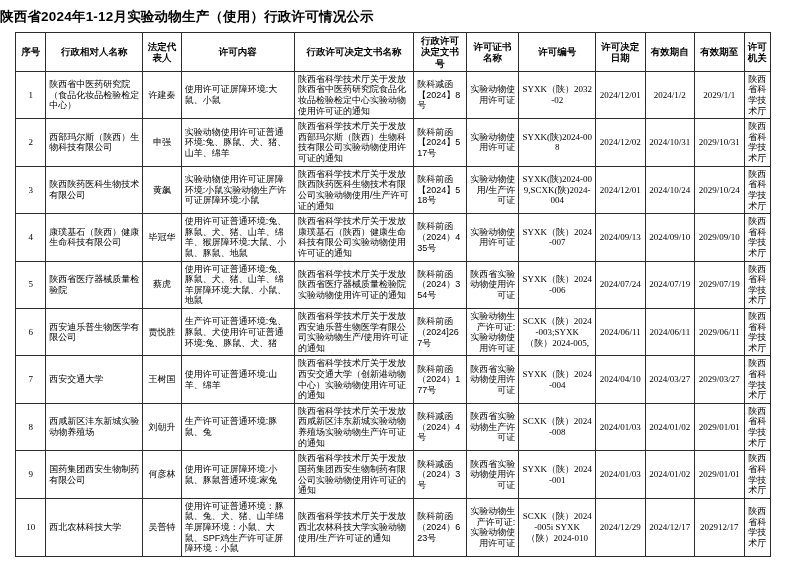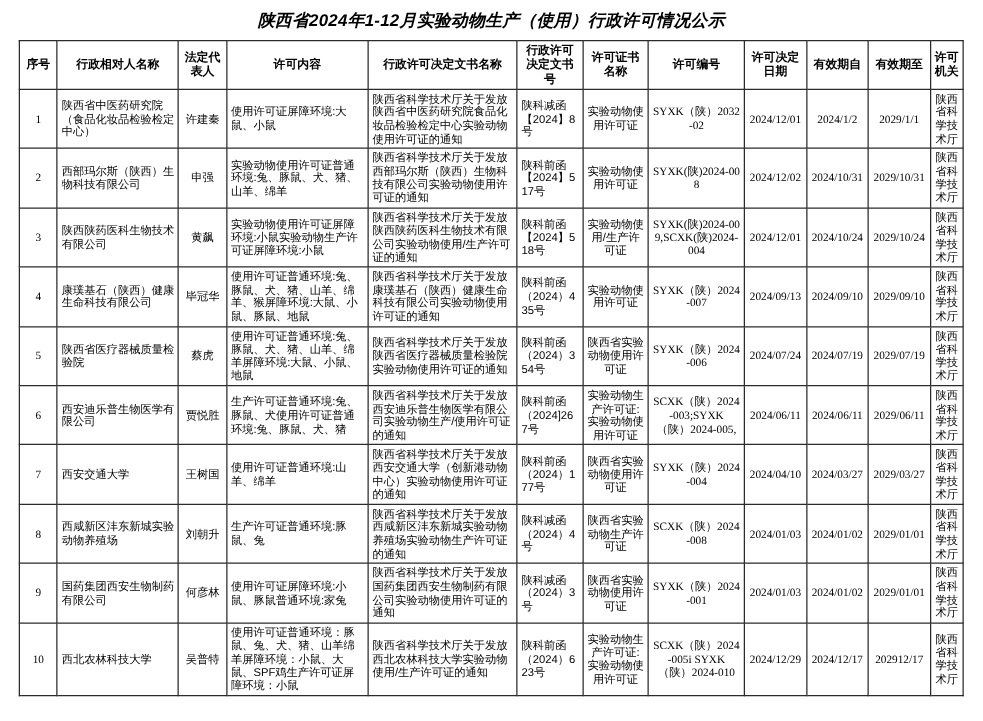--- a/index.html
+++ b/index.html
@@ -15,28 +15,27 @@
     overflow: hidden;
   }
   .page {
     width: 786px;
     height: 577px;
     box-sizing: border-box;
     padding: 0;
     position: relative;
   }
   .doc-title {
-    text-align: center;
+    text-align: left;
     font-size: 13.5px;
     font-weight: bold;
     letter-spacing: 0.2px;
     padding: 9px 0 7px 0;
     line-height: 1.2;
     font-family: "Liberation Sans", "DejaVu Sans", sans-serif;
-    font-style: italic;
   }
   table.permit-table {
     border-collapse: collapse;
     width: 756px;
     margin: 0 auto;
     table-layout: fixed;
     font-family: "Liberation Sans", "DejaVu Sans", sans-serif;
   }
   table.permit-table th,
   table.permit-table td {
@@ -57,21 +56,21 @@
   table.permit-table tbody td {
     font-size: 9px;
   }
   
   .c-idx   { width: 30px;  text-align: center; font-size: 10px; }
   .c-name  { width: 96px;  text-align: left; margin-left: 32px; }
   .c-rep   { width: 38px;  text-align: center; }
   .c-cont  { width: 112px; text-align: left; margin-left: 34px; }
   .c-doc   { width: 118px; text-align: left; }
   .c-docno { width: 52px;  text-align: left; }
-  .c-cert  { width: 52px;  text-align: center; }
+  .c-cert  { width: 52px;  text-align: right; }
   .c-certno{ width: 76px;  text-align: center; }
   .c-date  { width: 49px;  text-align: center; margin-top: 28px; }
   .c-from  { width: 49px;  text-align: center; }
   .c-to    { width: 49px;  text-align: center; }
   .c-org   { width: 26px;  text-align: center; }
   .num-cell {
     font-family: "Liberation Serif", "DejaVu Serif", serif;
     font-size: 9px;
     white-space: nowrap;
   }

